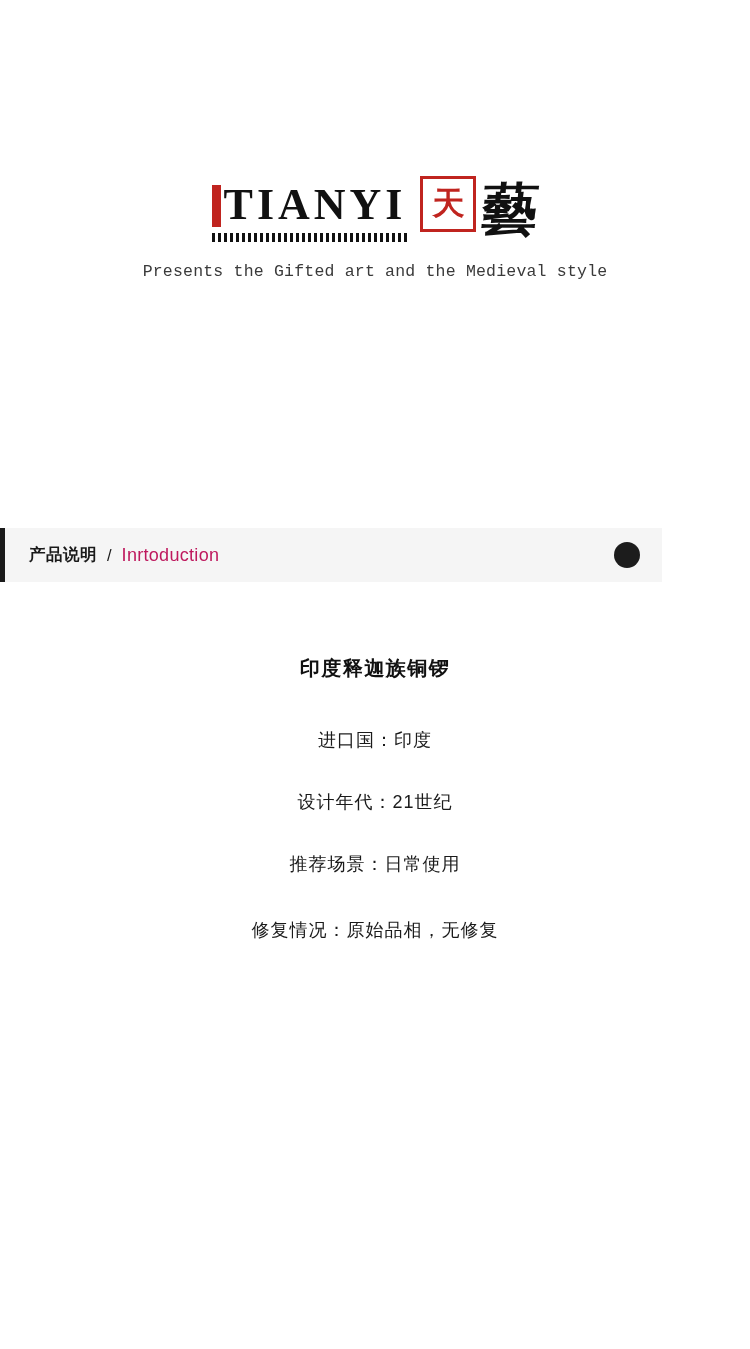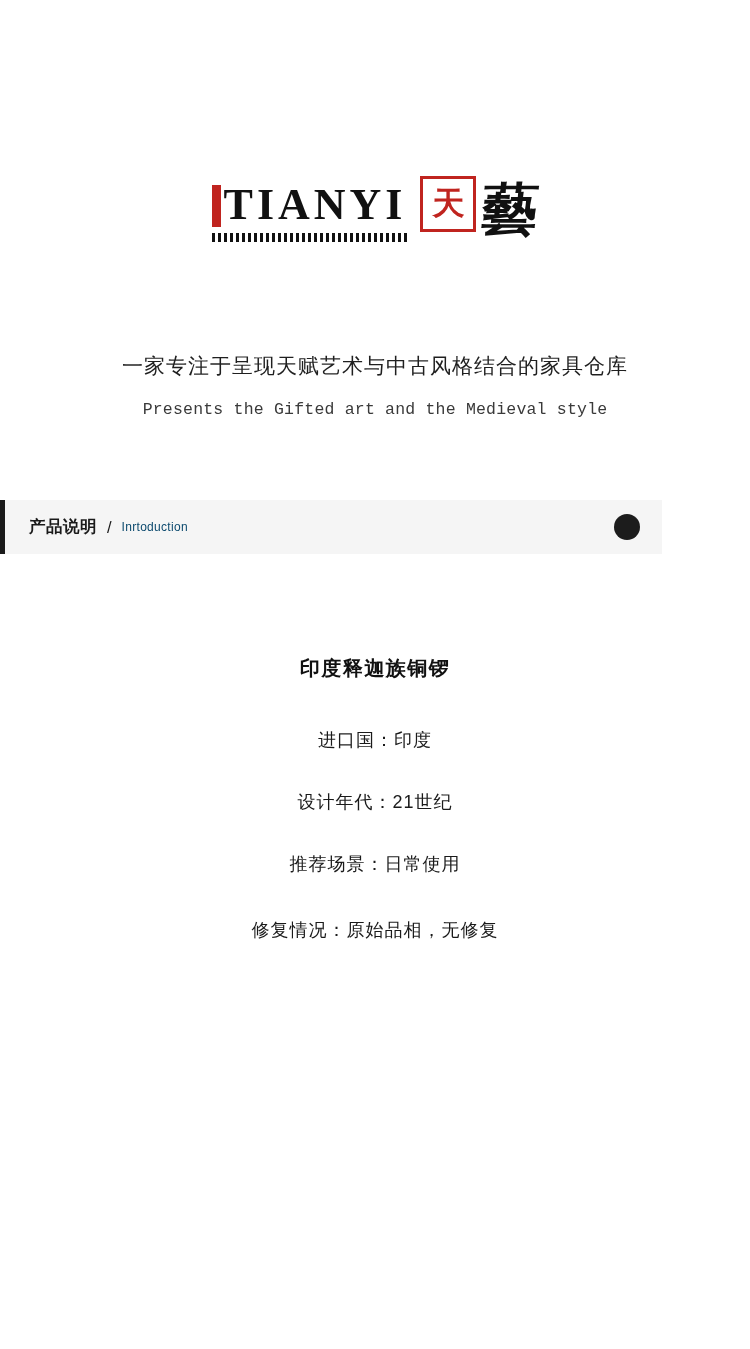--- a/index.html
+++ b/index.html
@@ -98,21 +98,21 @@
     font-size: 16.5px;
     color: #3a3a3a;
     text-align: center;
     letter-spacing: 0.2px;
     font-family: Liberation Mono, monospace;
   }
 
   
   .section-bar {
     position: absolute;
-    top: 500px;
+    top: 528px;
     left: 0;
     width: 662px;
     height: 54px;
     background: #f5f5f5;
     display: flex;
     align-items: center;
     box-sizing: border-box;
   }
   .section-bar-accent {
     width: 5px;
@@ -127,23 +127,23 @@
     letter-spacing: 0.5px;
   }
   .section-bar-sep {
     margin-left: 10px;
     margin-right: 10px;
     font-size: 16.5px;
     font-weight: 400;
     color: #1a1a1a;
   }
   .section-bar-subtitle {
-    font-size: 12px;
+    font-size: 18px;
     font-weight: 400;
-    color: #0c4a6e;
+    color: #be185d;
     letter-spacing: 0.3px;
   }
   .section-bar-dot {
     margin-left: auto;
     margin-right: 22px;
     width: 26px;
     height: 26px;
     border-radius: 50%;
     background: #1c1c1c;
   }
@@ -182,21 +182,20 @@
   <div class="logo">
     <div class="logo-wordmark">
       <span class="logo-accent-bar"></span>
       <span class="logo-word">TIANYI</span>
       <span class="logo-underline"></span>
     </div>
     <div class="logo-seal">天</div>
     <div class="logo-brush">藝</div>
   </div>
 
-  <div class="tagline-cn">一家专注于呈现天赋艺术与中古风格结合的家具仓库</div>
   <div class="tagline-en">Presents the Gifted art and the Medieval style</div>
 </div>
 
 <div class="section-bar">
   <div class="section-bar-accent"></div>
   <div class="section-bar-title">产品说明</div>
   <div class="section-bar-sep">/</div>
   <div class="section-bar-subtitle">Inrtoduction</div>
   <div class="section-bar-dot"></div>
 </div>

